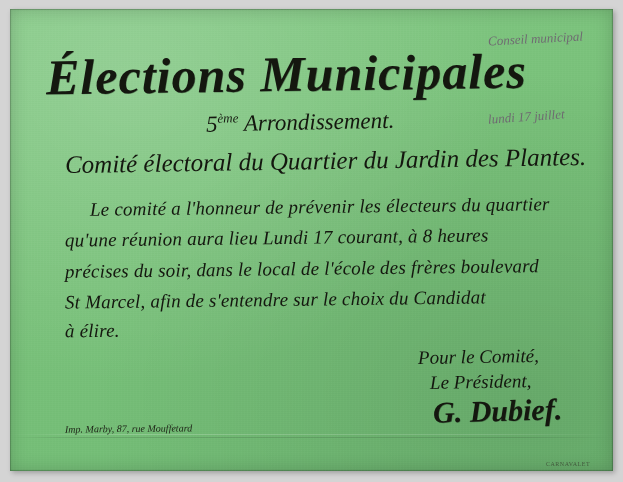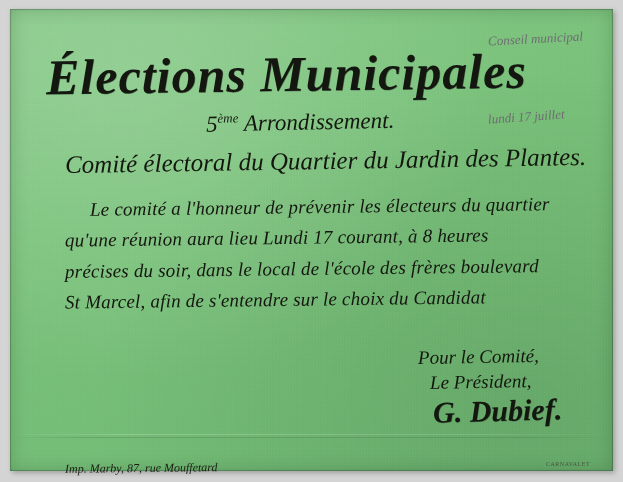--- a/index.html
+++ b/index.html
@@ -109,22 +109,22 @@
     left: 423px;
     top: 385px;
     font-size: 30px;
     font-weight: 700;
     transform: rotate(-1.5deg);
     text-shadow: 0.5px 0.5px 0 rgba(0,0,0,0.3);
   }
   
   #imprint {
     left: 55px;
-    top: 452px;
-    font-size: 12px;
+    top: 414px;
+    font-size: 10px;
     font-style: italic;
     color: #1d2216;
     transform: rotate(-0.6deg);
   }
   
   #stamp-br {
     left: 536px;
     top: 452px;
     font-size: 6px;
     font-style: normal;
@@ -187,20 +187,21 @@
     <div class="ink" id="subtitle1">
       <span>5</span><span class="sup">ème</span><span> Arrondissement.</span>
     </div>
 
     <div class="ink" id="subtitle2">Comité électoral du Quartier du Jardin des Plantes.</div>
 
     <div class="ink body-line" id="l1">Le comité a l'honneur de prévenir les électeurs du quartier</div>
     <div class="ink body-line" id="l2">qu'une réunion aura lieu Lundi 17 courant, à 8 heures</div>
     <div class="ink body-line" id="l3">précises du soir, dans le local de l'école des frères boulevard</div>
     <div class="ink body-line" id="l4">St Marcel, afin de s'entendre sur le choix du Candidat</div>
+    <div class="ink body-line" id="l5">à élire.</div>
 
     <div class="ink" id="closing1">Pour le Comité,</div>
     <div class="ink" id="closing2">Le Président,</div>
     <div class="ink" id="signature">G. Dubief.</div>
 
     <div id="crease2"></div>
     <div id="crease"></div>
 
     <div class="ink" id="imprint">Imp. Marby, 87, rue Mouffetard</div>
     <div class="ink" id="stamp-br">CARNAVALET</div>

